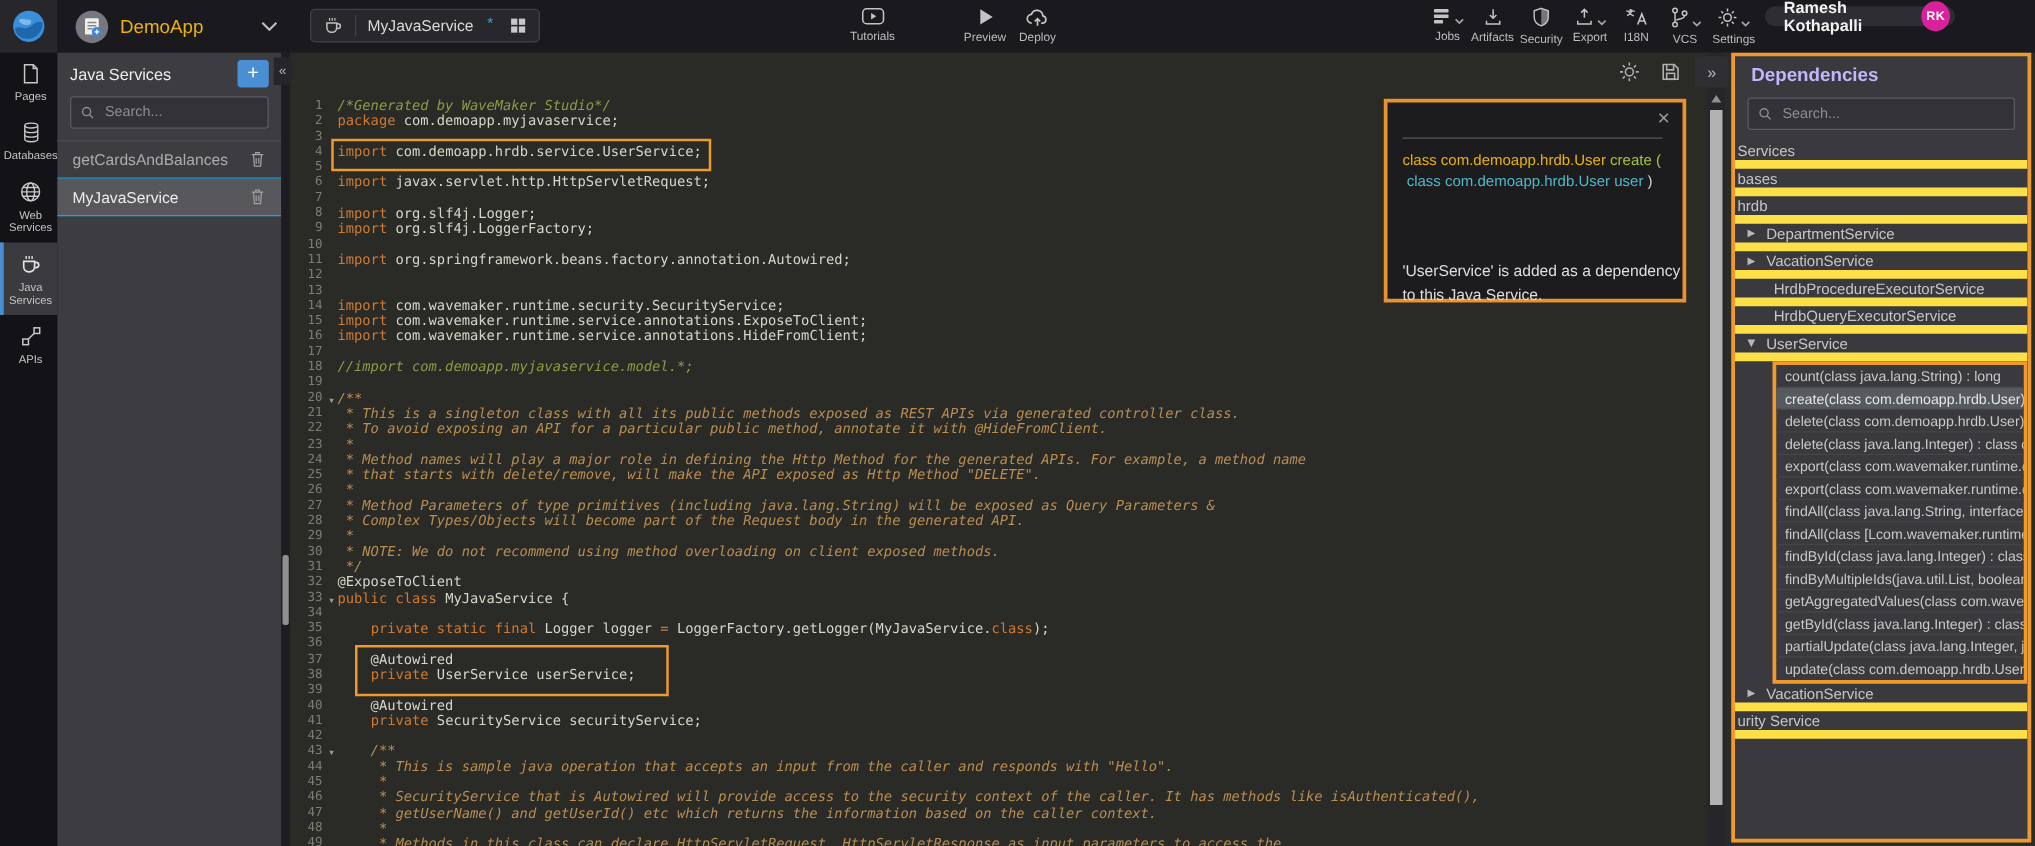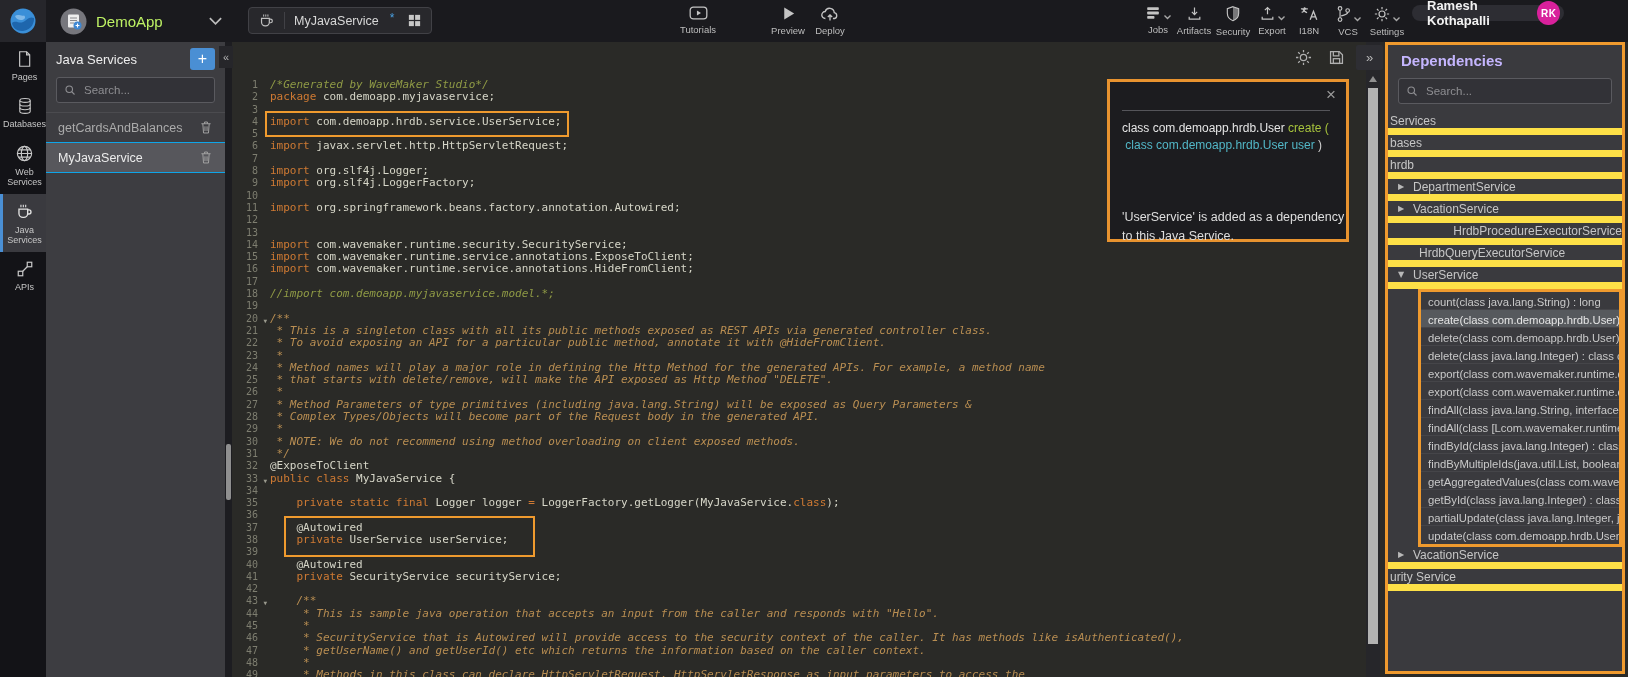--- a/index.html
+++ b/index.html
@@ -2,21 +2,21 @@
 <html><head>
 <meta charset="utf-8">
 <style>
   html,body{margin:0;padding:0;background:#1a1a1e}
   .screen{position:relative;width:1628px;height:677px;overflow:hidden;background:#2a2a27;
           font-family:"Liberation Sans",sans-serif;-webkit-font-smoothing:antialiased}
   svg{display:block}
   
   .topbar{position:absolute;left:0;top:0;width:1628px;height:42px;background:#1a1a1e;z-index:20}
   .logo{position:absolute;left:0;top:0;width:46px;height:42px;background:#26262b;display:flex;align-items:center;justify-content:center}
-  .appsel{position:absolute;left:60px;top:0;height:42px;display:flex;align-items:center;gap:9px;color:#bef264;font-size:15px}
+  .appsel{position:absolute;left:60px;top:0;height:42px;display:flex;align-items:center;gap:9px;color:#eab308;font-size:15px}
   .appchev{position:absolute;left:208px;top:15px;color:#bdbdbd}
   .tab{position:absolute;left:248px;top:7px;height:27px;box-sizing:border-box;background:#28282c;border:1px solid #414146;
        border-radius:4px;display:flex;align-items:center;padding:0 9px;gap:9px;color:#d8d8d8;font-size:12.5px}
   .tab .sep{width:1px;height:17px;background:#414146}
   .dirty{color:#4a9fe0;font-size:12px;margin-left:2px;position:relative;top:-3px}
   .tbact{position:absolute;top:5px;display:flex;flex-direction:column;align-items:center;gap:3px;color:#bdbdbd;font-size:9.5px;white-space:nowrap}
   .icoRow{display:flex;align-items:flex-end;gap:1px}
   .userpill{position:absolute;left:1412px;top:5px;width:152px;height:16px;background:#2d2d33;border-radius:16px;
             display:flex;align-items:center;justify-content:space-between;padding:0 4px 0 15px;box-sizing:border-box;
             color:#f2f2f2;font-size:13px;font-weight:bold}
@@ -56,21 +56,21 @@
   .k{color:#cf7a33}.c{color:#8f9a45;font-style:italic}.d{color:#b98e52;font-style:italic}
   .hlbox{position:absolute;border:2px solid #ef9a2e;pointer-events:none;z-index:4}
   #box-import{left:33px;top:69px;width:300px;height:22px}
   #box-autowired{left:52px;top:474px;width:247px;height:37px}
   
   .popup{position:absolute;left:1107px;top:79px;width:242px;height:163px;box-sizing:border-box;background:#1c1c1f;
          border:3px solid #e8932f;z-index:30}
   .p-close{position:absolute;right:10px;top:4px;color:#9a9a9a;font-size:17px;line-height:17px;cursor:pointer}
   .p-div{position:absolute;left:12px;right:16px;top:28px;border-top:1px solid #55555a}
   .p-sig{position:absolute;left:12px;top:38px;font-size:12px;line-height:17px;white-space:pre}
-  .o{color:#e5e5e5}.g2{color:#a6c23c}.cy{color:#52b7c7}.w{color:#cfcfcf}
+  .o{color:#eab308}.g2{color:#a6c23c}.cy{color:#52b7c7}.w{color:#cfcfcf}
   .p-msg{position:absolute;left:12px;top:126px;font-size:12.5px;line-height:19px;color:#dedede}
   
   .ed-scrollbar{position:absolute;left:1366px;top:42px;width:14px;height:635px;background:#26262a;z-index:8}
   .ed-scrollbar .up{position:absolute;top:34px;left:3px;width:0;height:0;border-left:4px solid transparent;
                     border-right:4px solid transparent;border-bottom:6px solid #8f8f8f}
   .ed-scrollbar .thumb2{position:absolute;left:2px;top:46px;width:10px;height:556px;background:#b2b2b2}
   .expandbtn{position:absolute;left:1356px;top:45px;width:27px;height:25px;background:#2e2e33;color:#b8b8b8;
              border:none;border-radius:2px;font-size:13px;padding:0;z-index:9;cursor:pointer}
   
   .deps{position:absolute;left:1385px;top:42px;width:240px;height:632px;box-sizing:border-box;background:#3a3a3e;
@@ -420,21 +420,21 @@
           <span>hrdb</span>
         </div>
         <div class="d-row" style="padding-left: 10px;">
           <span class="arr">▶</span>
           <span>DepartmentService</span>
         </div>
         <div class="d-row" style="padding-left: 10px;">
           <span class="arr">▶</span>
           <span>VacationService</span>
         </div>
-        <div class="d-row" style="padding-left: 31px; justify-content: flex-end;">
+        <div class="d-row" style="padding-left: 31px;">
           <span>HrdbProcedureExecutorService</span>
         </div>
         <div class="d-row" style="padding-left: 31px;">
           <span>HrdbQueryExecutorService</span>
         </div>
         <div class="d-row" style="padding-left: 10px;">
           <span class="arr">▼</span>
           <span>UserService</span>
         </div>
       </div>

